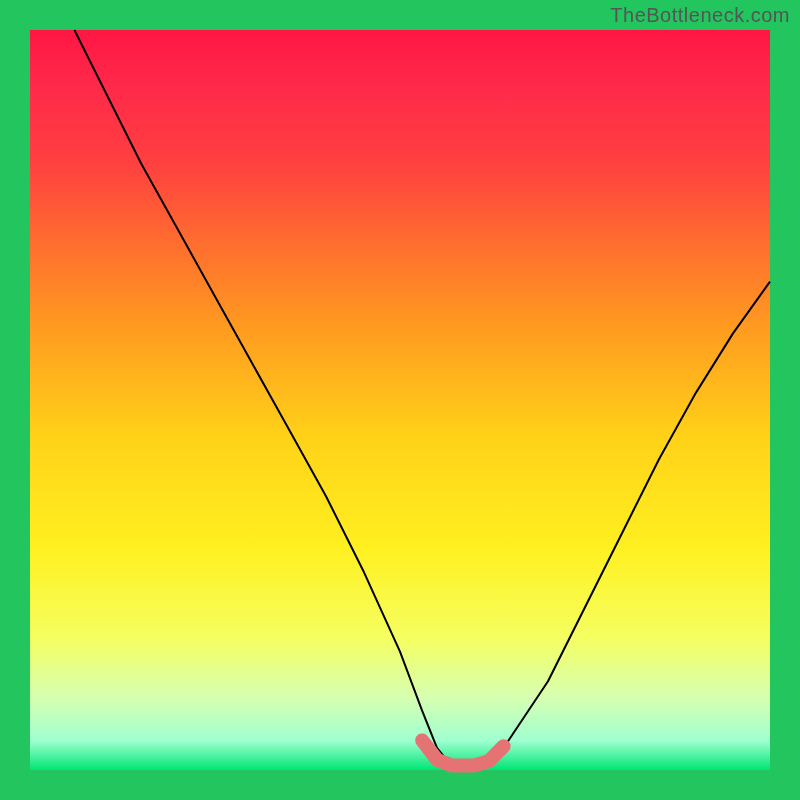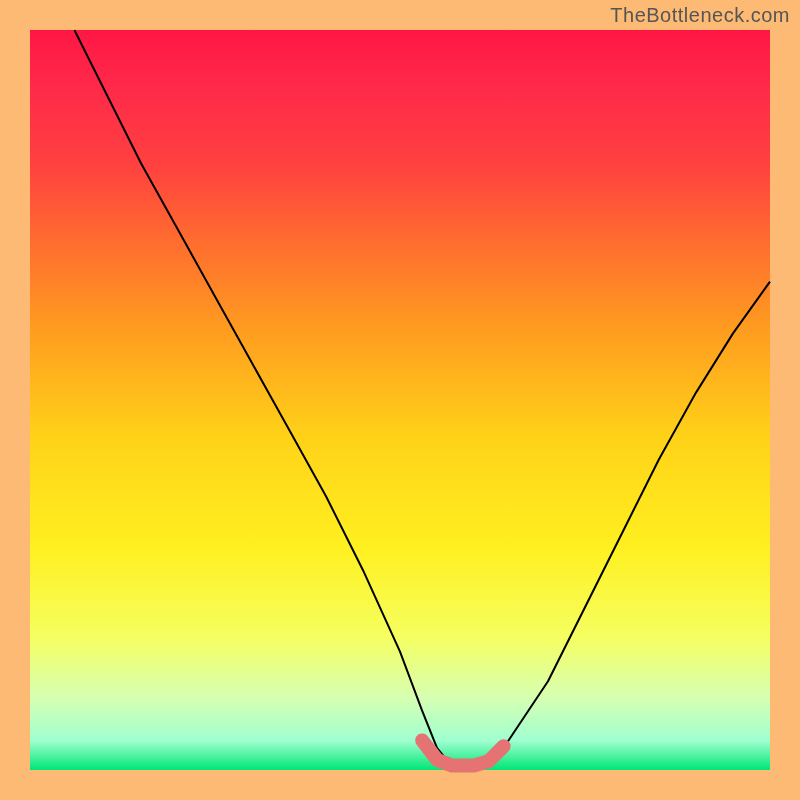--- a/index.html
+++ b/index.html
@@ -8,21 +8,21 @@
     background: #000;
     width: 800px;
     height: 800px;
     overflow: hidden;
     font-family: Arial, Helvetica, sans-serif;
   }
   .chart-container {
     position: relative;
     width: 800px;
     height: 800px;
-    background: #fdba74;
+    background: #22c55e;
   }
   .watermark {
     position: absolute;
     top: 4px;
     right: 10px;
     color: #555;
     font-size: 20px;
     font-weight: 500;
     letter-spacing: 0.5px;
     z-index: 30;

